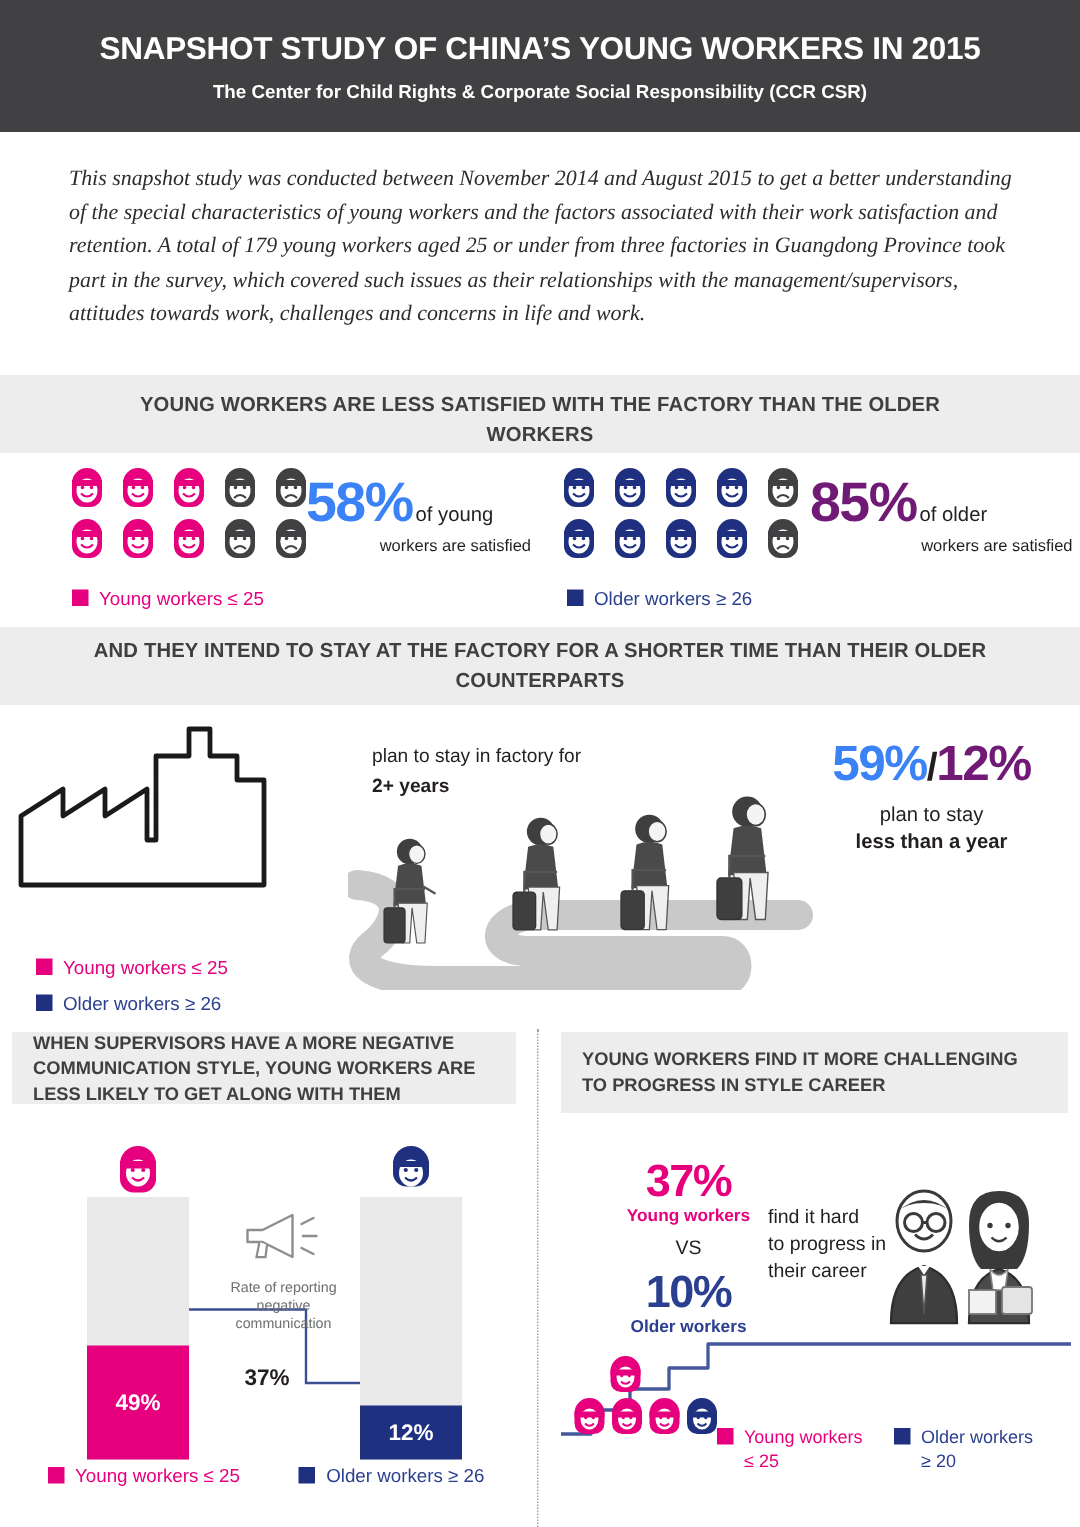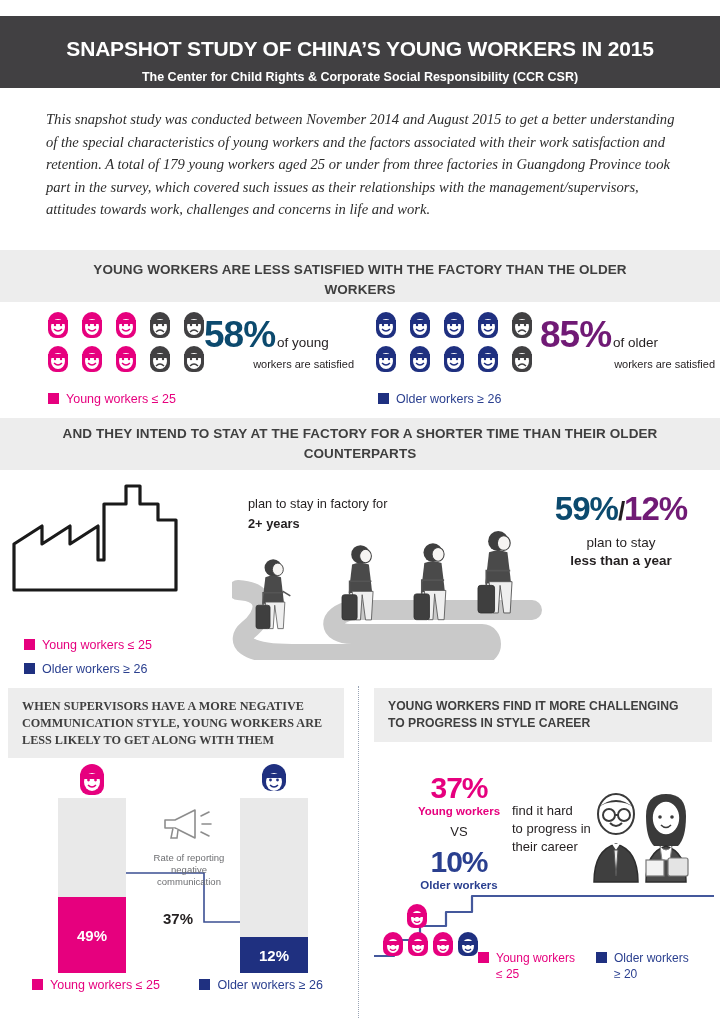--- a/index.html
+++ b/index.html
@@ -7,21 +7,21 @@
   html, body {
     width: 720px; height: 1018px;
     background: #ffffff;
     font-family: "Liberation Sans", sans-serif;
     overflow: hidden;
   }
   .page { position: relative; width: 720px; height: 1018px; background: #fff; }
 
   
   .header {
-    position: absolute; left: 0; top: 16px; width: 720px; height: 88px;
+    position: absolute; left: 0; top: 0; width: 720px; height: 88px;
     background: #414042;
     display: flex; flex-direction: column;
     align-items: center; justify-content: center;
   }
   .header-title {
     color: #ffffff; font-size: 21px; font-weight: bold;
     letter-spacing: -0.2px; text-align: center;
   }
   .header-sub {
     color: #ffffff; font-size: 12.5px; font-weight: bold;
@@ -67,21 +67,21 @@
   .face { width: 28px; height: 30px; position: relative; }
   .face svg { width: 28px; height: 30px; display: block; }
 
   .sat-stat { position: absolute; top: 14px; }
   .sat-stat.young { left: 204px; width: 150px; }
   .sat-stat.older { left: 540px; width: 175px; }
   .big-pct {
     font-size: 37px; font-weight: bold; line-height: 38px;
     letter-spacing: -1px; display: inline-block; vertical-align: baseline;
   }
-  .big-pct.pink { color: #0c4a6e; }
+  .big-pct.pink { color: #3b82f6; }
   .big-pct.blue { color: #701a75; }
   .stat-tail { font-size: 13.5px; color: #231f20; display:inline-block; padding-left: 2px; }
   .stat-line2 { font-size: 11px; color: #231f20; margin-top: 4px; text-align: right; }
 
   .legend-row { position: absolute; font-size: 12.5px; }
   .legend-chip { display:inline-block; width: 11px; height: 11px; vertical-align: -1px; margin-right: 7px; }
   .chip-pink { background: #e6007e; }
   .chip-blue { background: #1f3080; }
   .leg-pink-text { color: #e6007e; }
   .leg-blue-text { color: #2a3f8f; }
@@ -116,21 +116,21 @@
   }
 
   .panel-band {
     position: absolute; background: #ededed;
     display: flex; align-items: center;
   }
   .panel-band .pb-text {
     font-size: 12.2px; font-weight: bold; color: #3f3f3f; line-height: 17px;
     padding: 0 14px;
   }
-  #pbandL { left: 8px; top: 688px; width: 336px; height: 70px; font-family: Liberation Serif, serif; }
+  #pbandL { left: 8px; top: 688px; width: 336px; height: 48px; }
   #pbandR { left: 374px; top: 688px; width: 338px; height: 54px; }
 
   
   .chartL { position: absolute; left: 8px; top: 770px; width: 340px; height: 248px; }
   .bar-col { position: absolute; width: 68px; }
   .bar-col .bar-head { position: absolute; left: 50%; transform: translateX(-50%); top: -36px; width: 34px; height: 36px; }
   .bar-track { position: absolute; bottom: 0; width: 68px; background: #e9e9e9; }
   .bar-fill { position: absolute; bottom: 0; left: 0; width: 68px; display: flex; align-items: center; justify-content: center; }
   .bar-fill span { color: #ffffff; font-size: 15px; font-weight: bold; }
   .bar-pink { background: #e6007e; }

